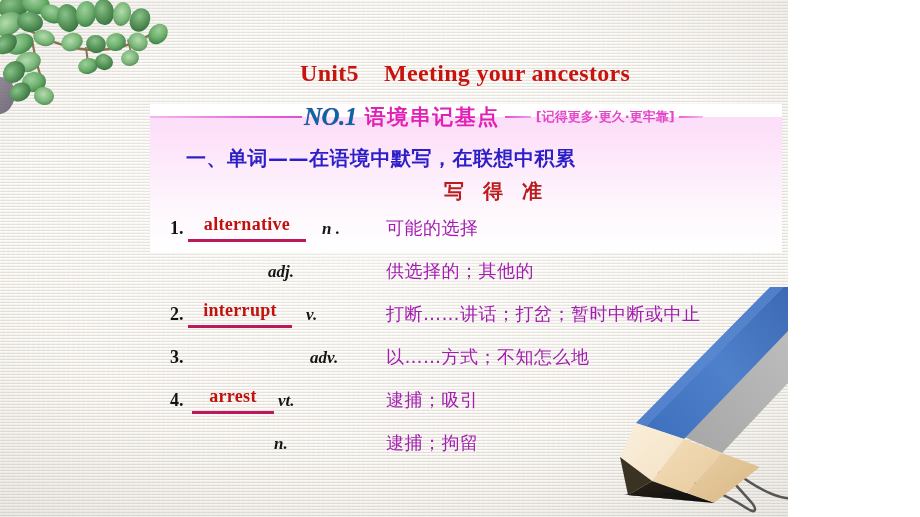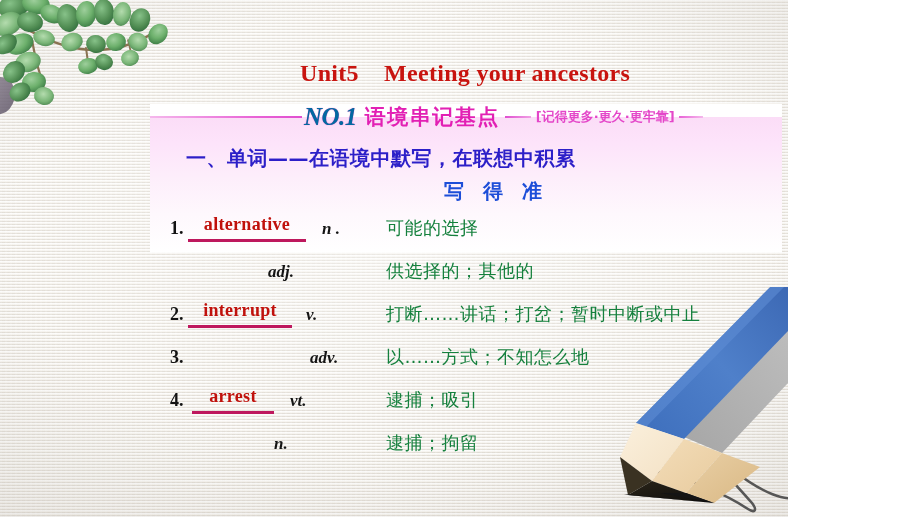--- a/index.html
+++ b/index.html
@@ -156,21 +156,21 @@
   
   #subheading {
     position: absolute;
     left: 150px;
     top: 178px;
     width: 632px;
     text-align: center;
     font-family: "DejaVu Sans", sans-serif;
     font-weight: bold;
     font-size: 20px;
-    color: #1d4ed8;
+    color: #b91c1c;
     letter-spacing: 6px;
     padding-left: 60px;
     box-sizing: border-box;
   }
 
   
   #vocab {
     position: absolute;
     left: 170px;
     top: 214px;
@@ -215,21 +215,21 @@
     font-weight: bold;
     font-size: 17px;
     color: #141414;
   }
   .vmean {
     position: absolute;
     left: 216px;
     top: 2px;
     font-family: "DejaVu Sans", sans-serif;
     font-size: 18px;
-    color: #15803d;
+    color: #a21caf;
     letter-spacing: 0.5px;
   }
   
   .vrow.cont .vpos { }
 
   
   #pencil {
     position: absolute;
     right: 0;
     bottom: 0;
@@ -363,21 +363,21 @@
       <span class="vnum">3.</span>
       <span class="vpos" style="left:140px;">adv.</span>
       <span class="vmean">以……方式；不知怎么地</span>
     </div>
 
     <div class="vrow">
       <span class="vnum">4.</span>
       <span class="vword-wrap" style="left:22px; min-width:82px;">
         <span class="vword">arrest</span>
       </span>
-      <span class="vpos" style="left:120px;">vt.</span>
+      <span class="vpos" style="left:108px;">vt.</span>
       <span class="vmean">逮捕；吸引</span>
     </div>
 
     <div class="vrow cont">
       <span class="vpos" style="left:104px;">n.</span>
       <span class="vmean">逮捕；拘留</span>
     </div>
 
   </div>
 

